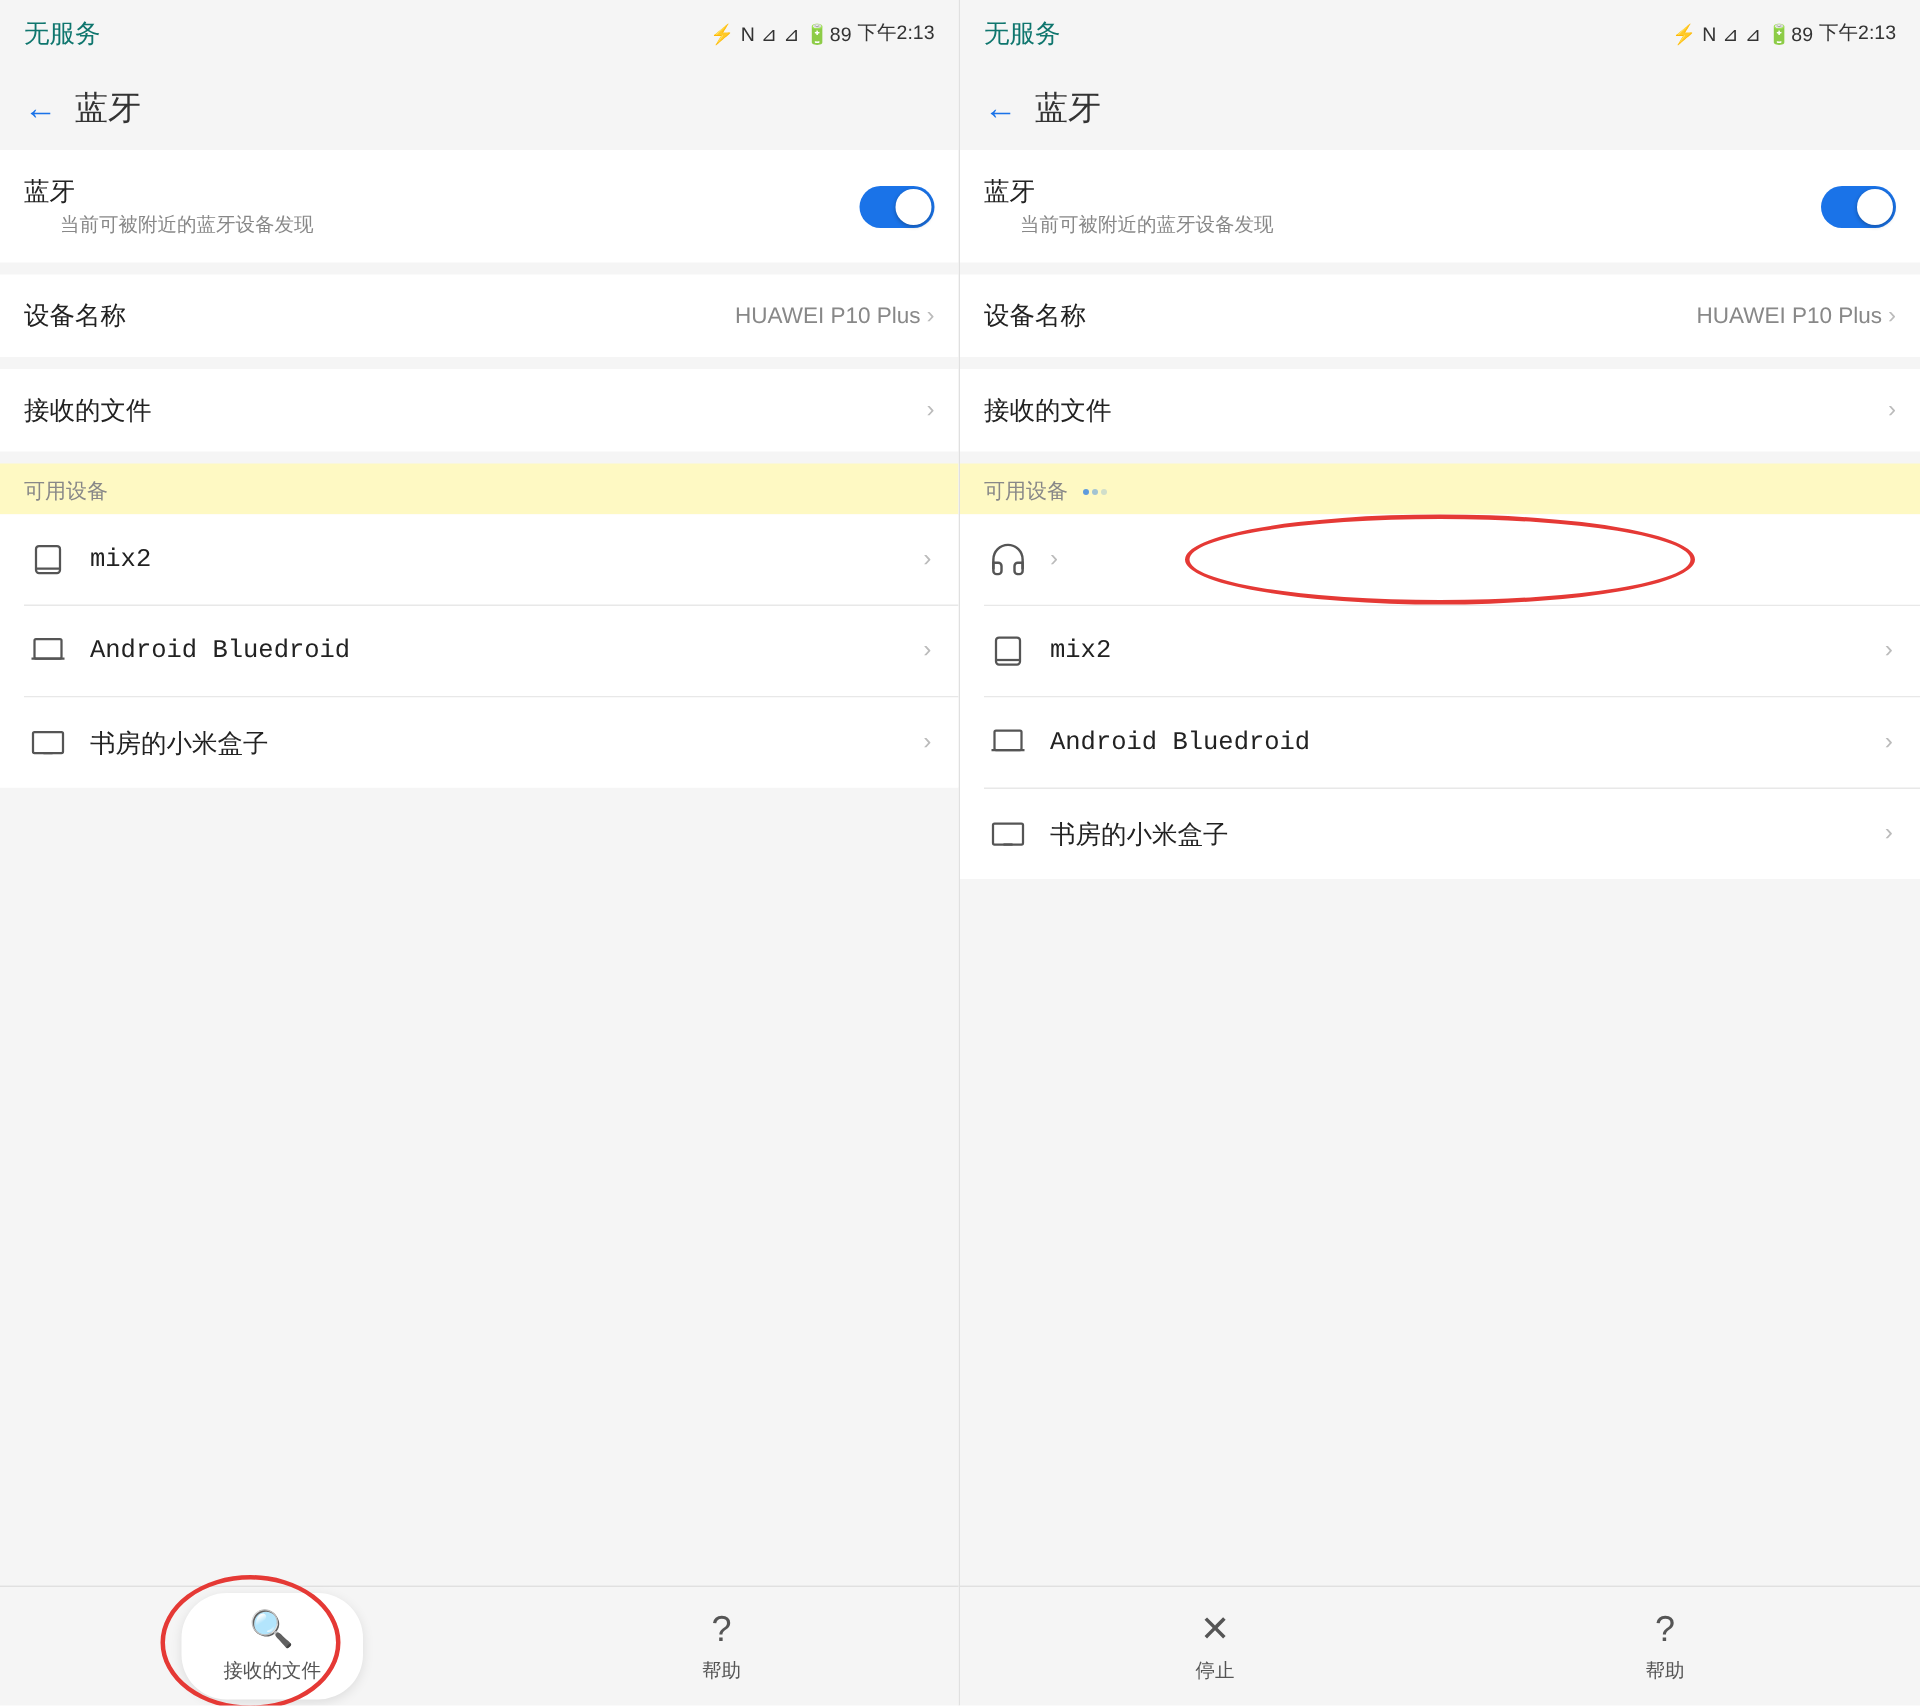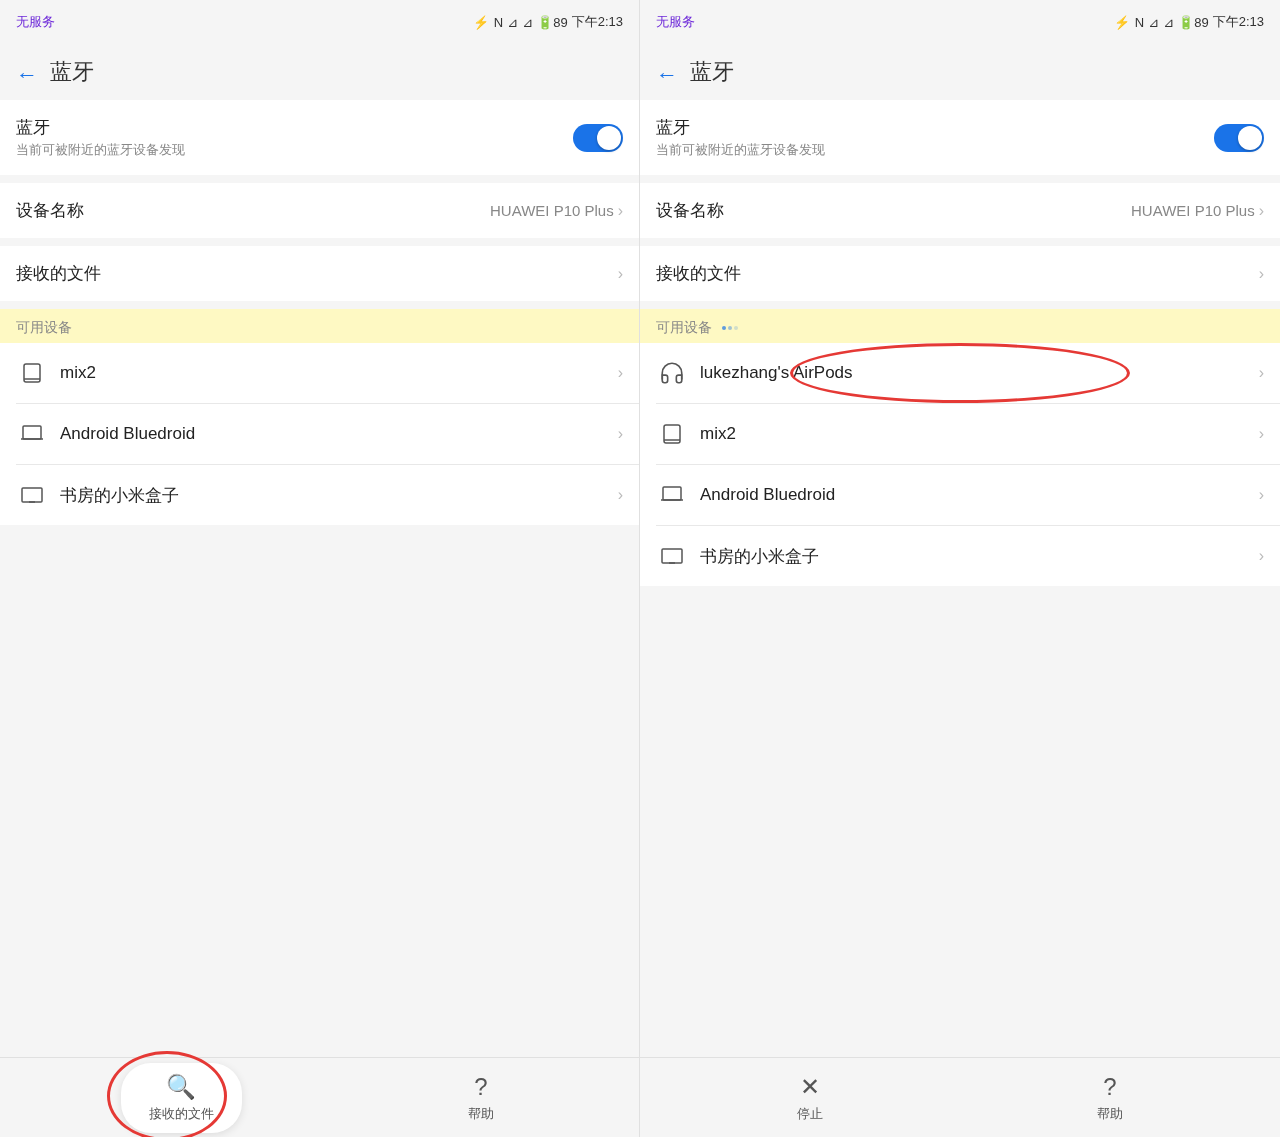--- a/index.html
+++ b/index.html
@@ -23,22 +23,22 @@
       height: 44px;
       background: #f5f5f5;
       display: flex;
       align-items: center;
       justify-content: space-between;
       padding: 0 16px;
       font-size: 13px;
       color: #333;
     }
     .status-left {
-      font-size: 13px;
-      color: #6d28d9;
+      font-size: 17px;
+      color: #0f766e;
       font-family: Liberation Serif, serif;
     }
     .status-right {
       display: flex;
       align-items: center;
       gap: 4px;
       font-size: 13px;
       color: #333;
     }
     .header {
@@ -80,20 +80,21 @@
       flex-direction: column;
     }
     .bt-main-label {
       font-size: 17px;
       color: #222;
     }
     .bt-sub-label {
       font-size: 13px;
       color: #888;
       margin-top: 2px;
+      margin-left: 24px;
     }
     .toggle {
       width: 50px;
       height: 28px;
       background: #1a73e8;
       border-radius: 14px;
       position: relative;
       cursor: pointer;
     }
     .toggle-knob {
@@ -144,20 +145,21 @@
       align-items: center;
       gap: 6px;
     }
     .device-row {
       display: flex;
       align-items: center;
       padding: 14px 16px;
       background: #fff;
       cursor: pointer;
       gap: 12px;
+      font-family: Liberation Mono, monospace;
     }
     .device-icon {
       width: 32px;
       height: 32px;
       display: flex;
       align-items: center;
       justify-content: center;
     }
     .device-name {
       flex: 1;
@@ -420,21 +422,20 @@
 
       <div class="airpods-row-wrapper">
         <div class="device-row-airpods">
           <div class="device-icon">
             <svg width="26" height="26" viewBox="0 0 24 24" fill="none" stroke="#555" stroke-width="1.5">
               <path d="M3 18v-6a9 9 0 0 1 18 0v6"></path>
               <path d="M21 19a2 2 0 0 1-2 2h-1a2 2 0 0 1-2-2v-3a2 2 0 0 1 2-2h3z"></path>
               <path d="M3 19a2 2 0 0 0 2 2h1a2 2 0 0 0 2-2v-3a2 2 0 0 0-2-2H3z"></path>
             </svg>
           </div>
-          <span class="device-name">lukezhang's AirPods</span>
           <span class="chevron">›</span>
         </div>
         <div class="red-oval-airpods"></div>
       </div>
       <div class="divider"></div>
 
       <div class="device-row">
         <div class="device-icon">
           <svg width="24" height="24" viewBox="0 0 24 24" fill="none" stroke="#555" stroke-width="1.5">
             <rect x="4" y="3" width="16" height="18" rx="2"></rect>

